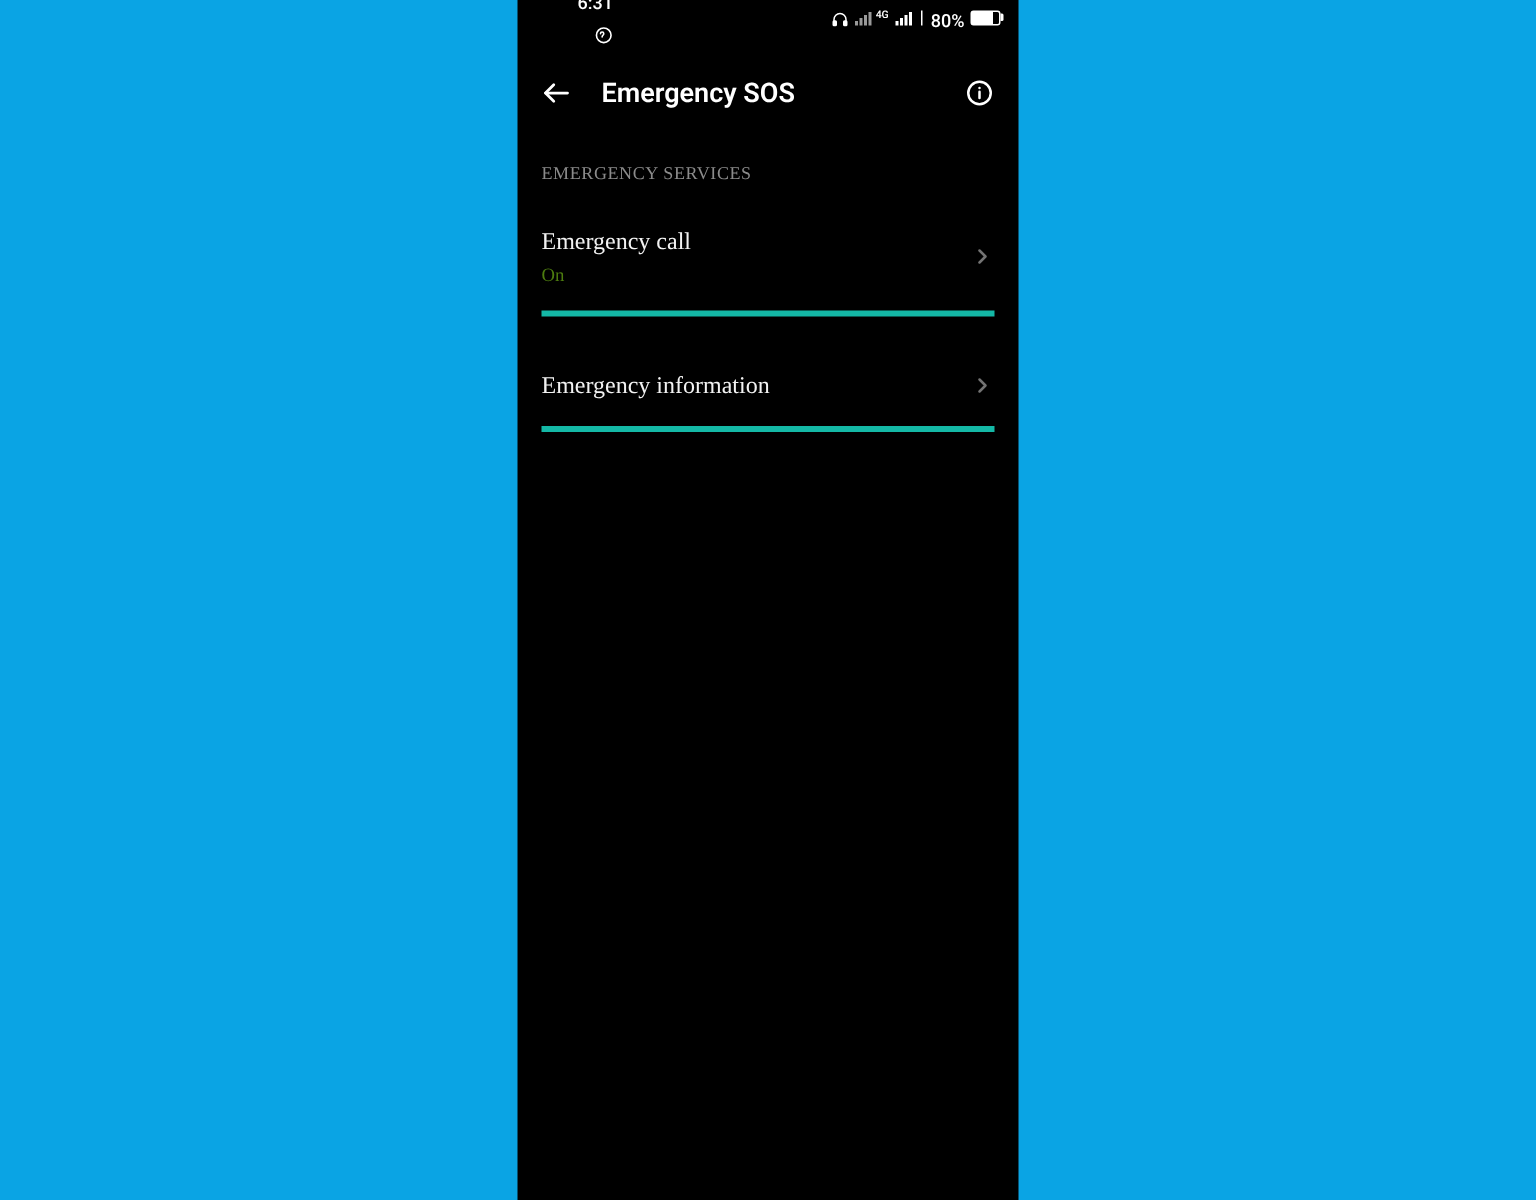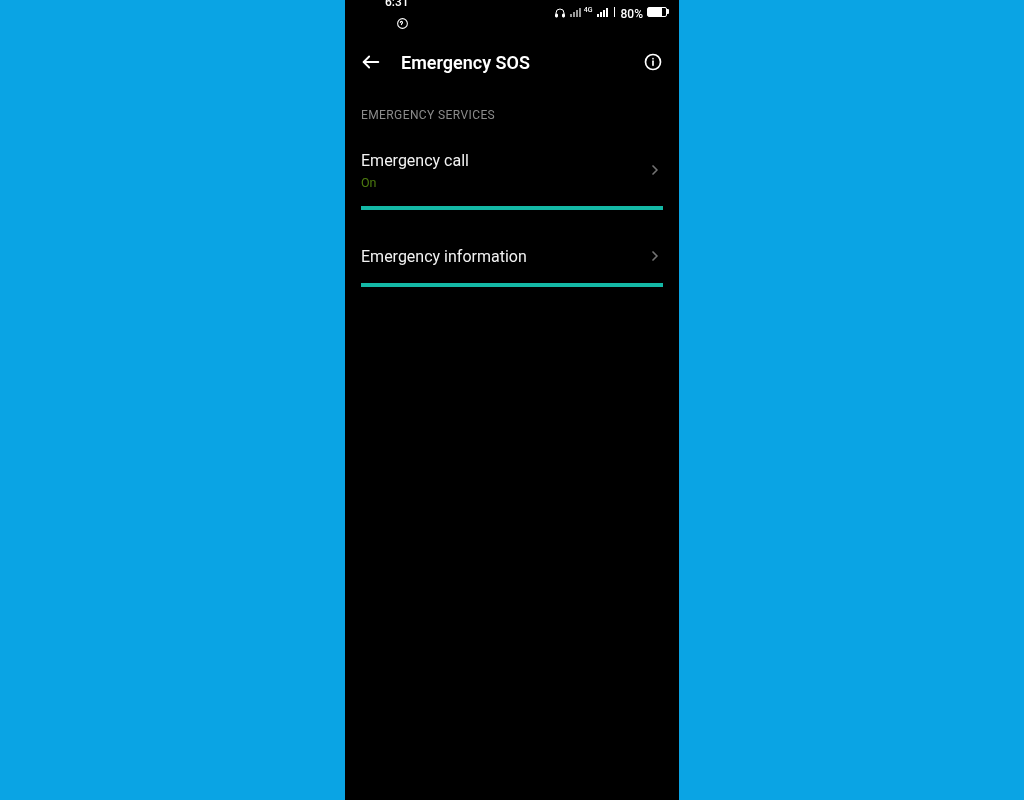--- a/index.html
+++ b/index.html
@@ -49,20 +49,21 @@
     .icon-btn {
       width: 24px;
       height: 24px;
       display: flex;
       align-items: center;
       justify-content: center;
       cursor: pointer;
     }
     .content {
       padding: 0 16px;
+      font-family: Liberation Serif, serif;
     }
     .section-header {
       font-size: 12px;
       color: #8b8b8b;
       letter-spacing: 0.4px;
       margin-top: 22px;
       margin-bottom: 14px;
     }
     .list-item {
       display: flex;

